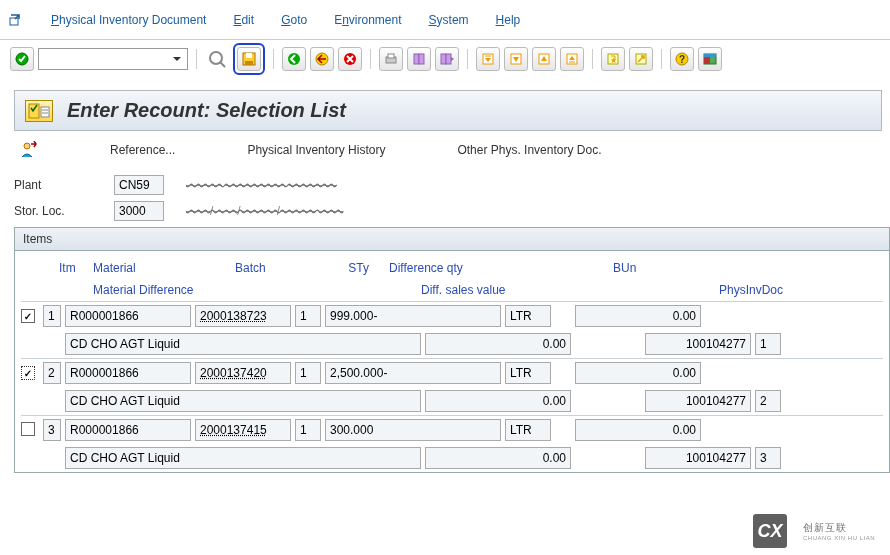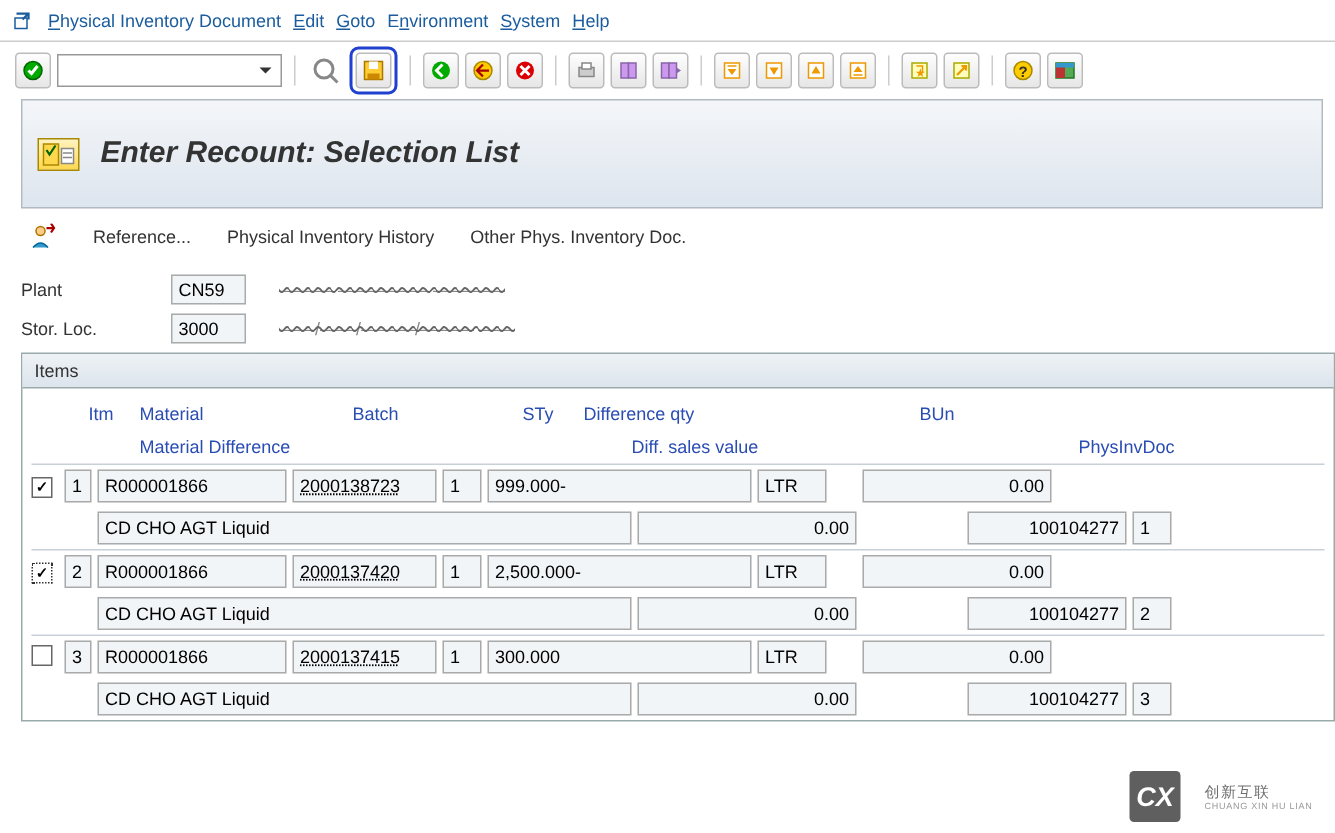--- a/index.html
+++ b/index.html
@@ -1,40 +1,40 @@
 <!DOCTYPE html>
 <html><head>
 <meta charset="utf-8">
 <style>
 * { box-sizing: border-box; margin: 0; padding: 0; }
 body { font-family: Arial, sans-serif; font-size: 12px; background: #fff; width: 890px; height: 555px; overflow: hidden; position: relative; }
 
 
-.menubar { display: flex; align-items: center; padding: 4px 8px; gap: 8px; background: #fff; border-bottom: 1px solid #ccc; height: 28px; }
+.menubar { display: flex; align-items: center; padding: 4px 8px; gap: 27px; background: #fff; border-bottom: 1px solid #ccc; height: 40px; }
 .menubar .menu-icon { width: 16px; height: 16px; display: inline-flex; align-items: center; justify-content: center; color: #1a5c9e; }
 .menubar .menu-item { color: #1a5c9e; cursor: pointer; }
 .menubar .menu-item u { text-decoration: underline; }
 
 
 .toolbar { display: flex; align-items: center; padding: 6px 10px; gap: 4px; background: #fff; height: 38px; }
 .toolbar .tb-btn { width: 24px; height: 24px; display: inline-flex; align-items: center; justify-content: center; border: 1px solid #bbb; border-radius: 3px; background: linear-gradient(#fefefe, #e6e6e6); cursor: pointer; }
 .toolbar .tb-sep { width: 1px; height: 20px; background: #ccc; margin: 0 4px; }
 .toolbar .combo { width: 150px; height: 22px; border: 1px solid #999; background: #fff; display: inline-flex; align-items: center; justify-content: flex-end; padding-right: 2px; }
 .toolbar .combo .arrow { width: 16px; height: 16px; display: flex; align-items: center; justify-content: center; }
 .toolbar .save-highlight { border: 2px solid #2040d0; border-radius: 6px; padding: 2px; }
 
 
-.title-area { background: linear-gradient(#f4f6f9, #dde5ee); border: 1px solid #b0b8c0; margin: 0 8px 0 14px; padding: 24px 10px; display: flex; align-items: center; gap: 14px; }
+.title-area { background: linear-gradient(#f4f6f9, #dde5ee); border: 1px solid #b0b8c0; margin: 12px 8px 0 14px; padding: 8px 10px; display: flex; align-items: center; gap: 14px; }
 .title-area .title-icon { width: 28px; height: 22px; background: linear-gradient(#fff3c0, #ffd84d); border: 1px solid #aa8800; display: flex; align-items: center; justify-content: center; font-size: 11px; }
 .title-area .title-text { font-size: 20px; font-style: italic; font-weight: bold; color: #333; }
 
 
 .sub-toolbar { display: flex; align-items: center; padding: 10px 20px; gap: 24px; }
 .sub-toolbar .person-icon { width: 18px; height: 18px; }
-.sub-toolbar .link { color: #333; cursor: pointer; }
+.sub-toolbar .link { color: #333; cursor: pointer; margin-left: 48px; }
 
 
 .header-fields { margin: 4px 14px; }
 .header-fields .row { display: flex; align-items: center; height: 24px; margin-bottom: 2px; }
 .header-fields .label { width: 100px; color: #333; }
 .header-fields .val { width: 50px; height: 20px; border: 1px solid #aaa; background: #f2f5f8; display: flex; align-items: center; padding: 0 4px; margin-right: 22px; }
 .header-fields .desc { color: #888; text-decoration: line-through wavy #666; font-style: normal; }
 
 
 .items-panel { margin: 4px 0 0 14px; border: 1px solid #9aa; }

